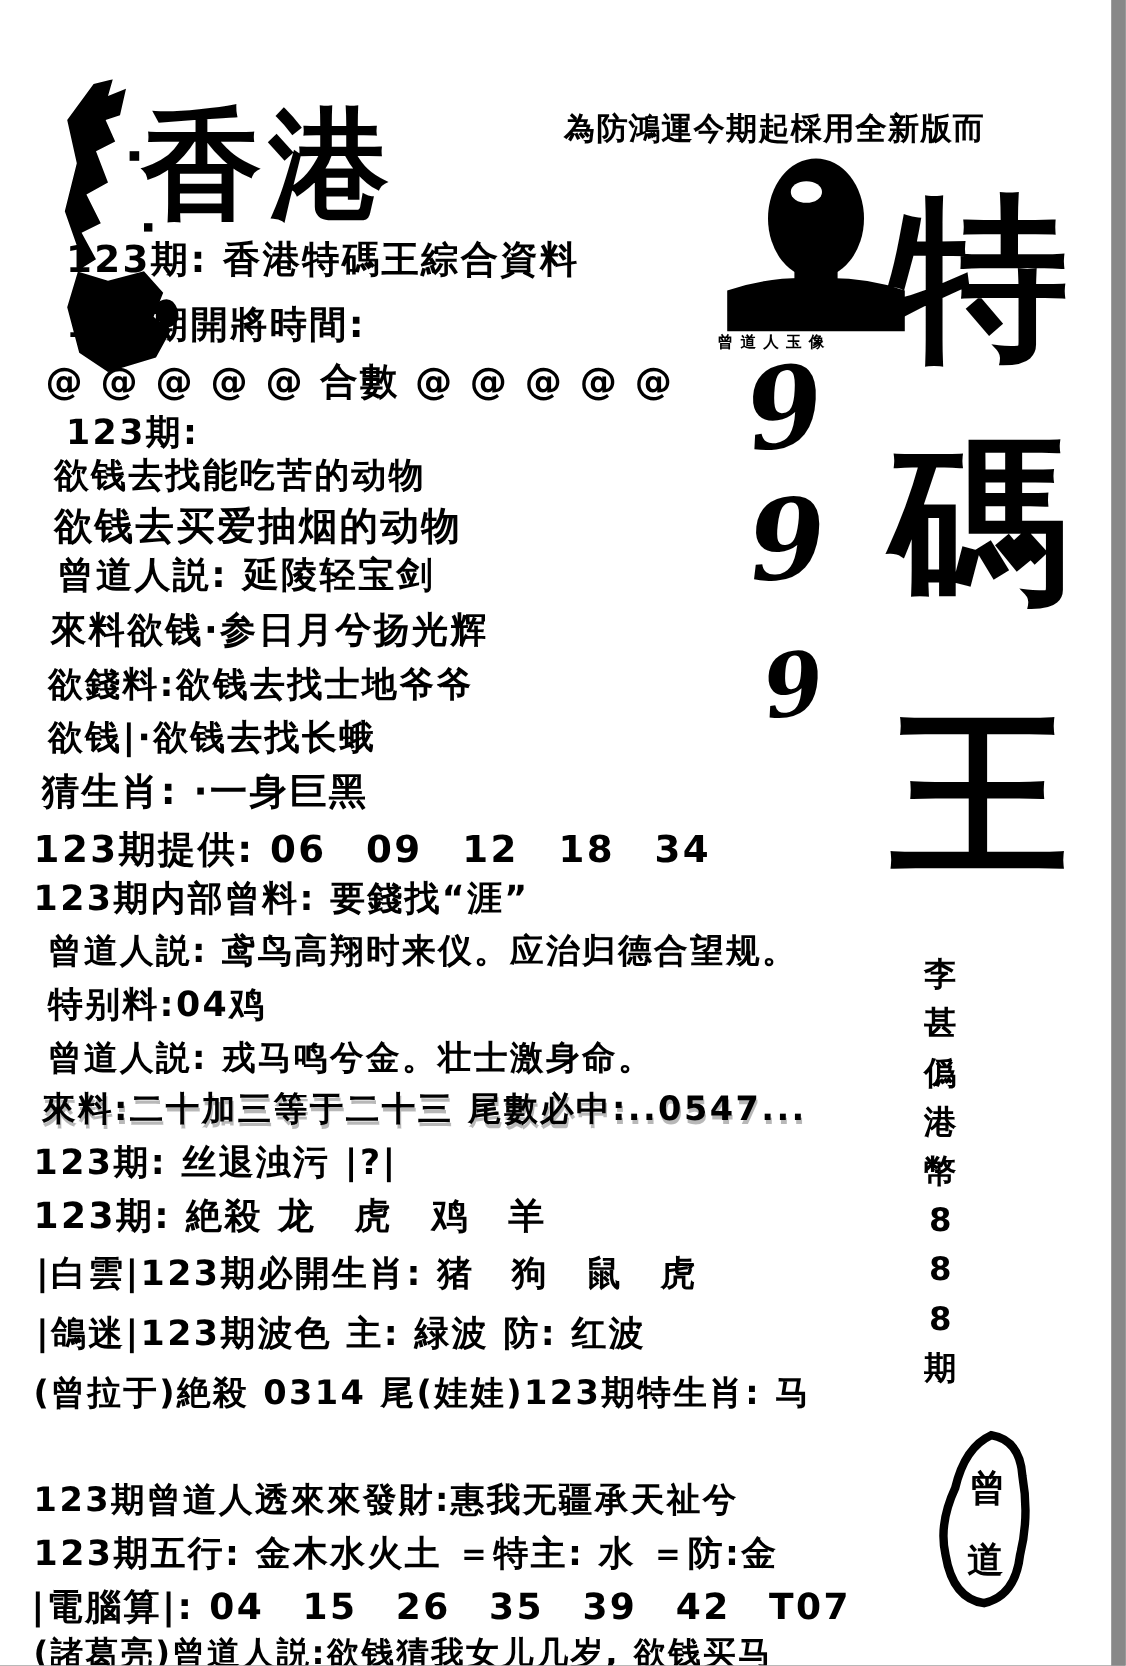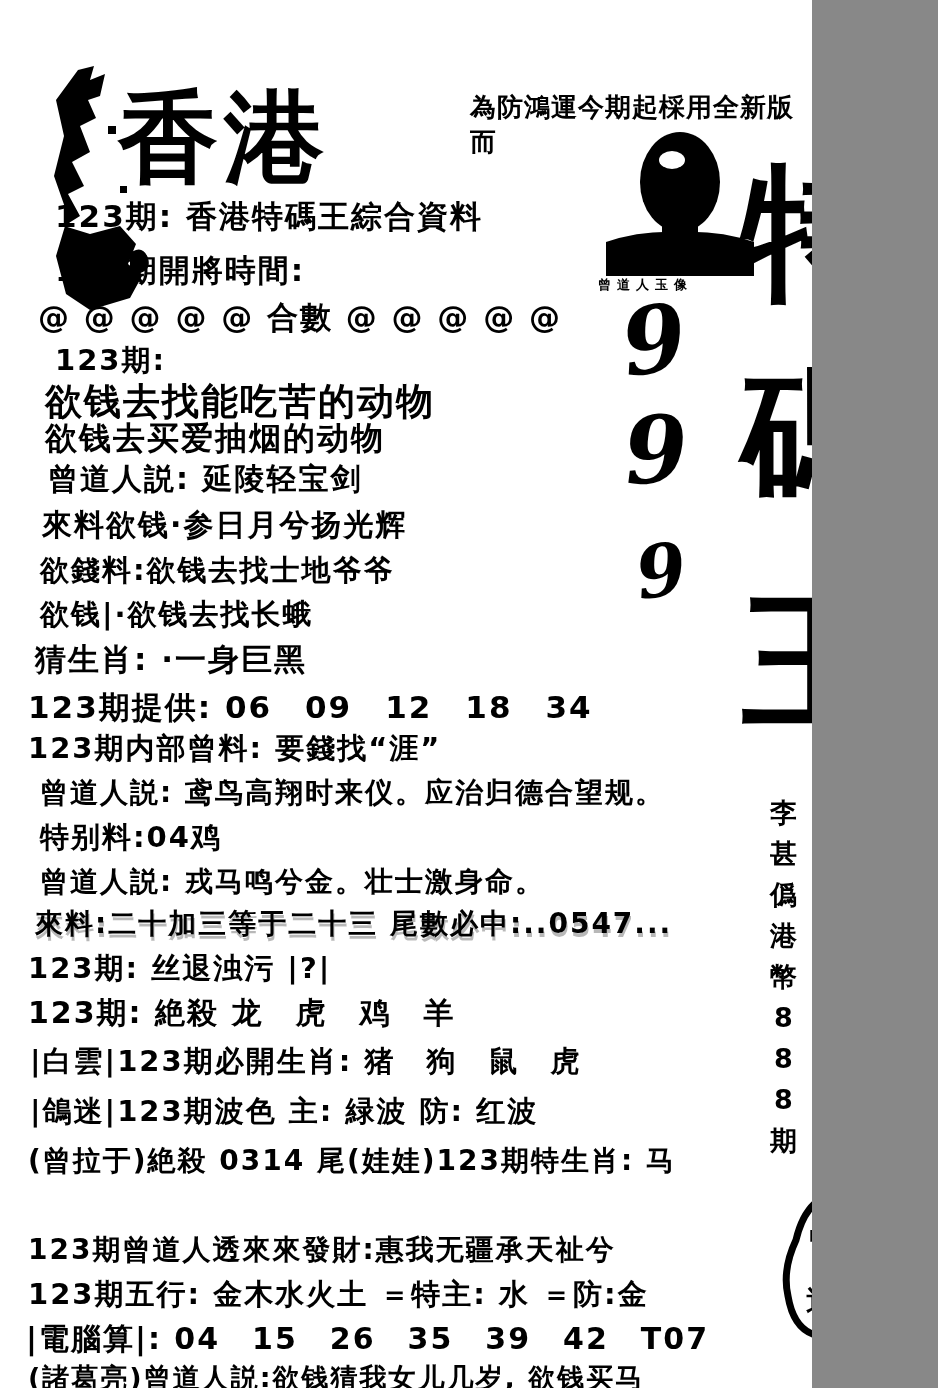--- a/index.html
+++ b/index.html
@@ -1,18 +1,18 @@
 <!DOCTYPE html>
 <html><head>
 <meta charset="utf-8">
 <style>
   html,body{margin:0;padding:0;background:#888;}
   .page{
     position:relative;
-    width:812px;height:1388px;
+    width:926px;height:1388px;
     background:#ffffff;
     color:#000000;
     font-family:"DejaVu Sans",sans-serif;
     font-weight:bold;
     overflow:hidden;
   }
   .ln{
     position:absolute;
     white-space:nowrap;
     letter-spacing:2px;
@@ -120,21 +120,21 @@
     <path d="M48,4 Q72,8 74,38 Q80,72 72,104 Q68,138 42,144 Q16,140 10,104
              Q4,78 18,48 Q26,14 48,4 Z" fill="#fff" stroke="#000" stroke-width="7"></path>
     <text x="30" y="58">曾</text>
     <text x="28" y="118">道</text>
   </svg>
 
   <div class="ln" style="top:196px;left:55px;font-size:31px;">123期:  香港特碼王綜合資料</div>
   <div class="ln" style="top:250px;left:55px;font-size:31px;">123期開將時間:</div>
   <div class="ln" style="top:297px;left:38px;font-size:31px;">@ @ @ @ @ 合數 @ @ @ @ @</div>
   <div class="ln" style="top:341px;left:55px;font-size:29px;">123期:</div>
-  <div class="ln" style="top:377px;left:45px;font-size:37px;">欲钱去找能吃苦的动物</div>
+  <div class="ln" style="top:377px;left:45px;font-size:29px;">欲钱去找能吃苦的动物</div>
   <div class="ln" style="top:417px;left:45px;font-size:32px;">欲钱去买爱抽烟的动物</div>
   <div class="ln" style="top:459px;left:48px;font-size:30px;">曾道人説: 延陵轻宝剑</div>
   <div class="ln" style="top:505px;left:42px;font-size:30px;">來料欲钱·参日月兮扬光辉</div>
   <div class="ln" style="top:551px;left:40px;font-size:29px;">欲錢料:欲钱去找士地爷爷</div>
   <div class="ln" style="top:639px;left:35px;font-size:31px;">猜生肖: ·一身巨黑</div>
   <div class="ln" style="top:595px;left:40px;font-size:29px;">欲钱|·欲钱去找长蛾</div>
   <div class="ln" style="top:687px;left:28px;font-size:31px;">123期提供: 06　09　12　18　34</div>
   <div class="ln" style="top:729px;left:28px;font-size:29px;">123期内部曾料: 要錢找“涯”</div>
   <div class="ln" style="top:774px;left:40px;font-size:28px;">曾道人説: 鸢鸟高翔时来仪。应治归德合望规。</div>
   <div class="ln" style="top:818px;left:40px;font-size:29px;">特别料:04鸡</div>

